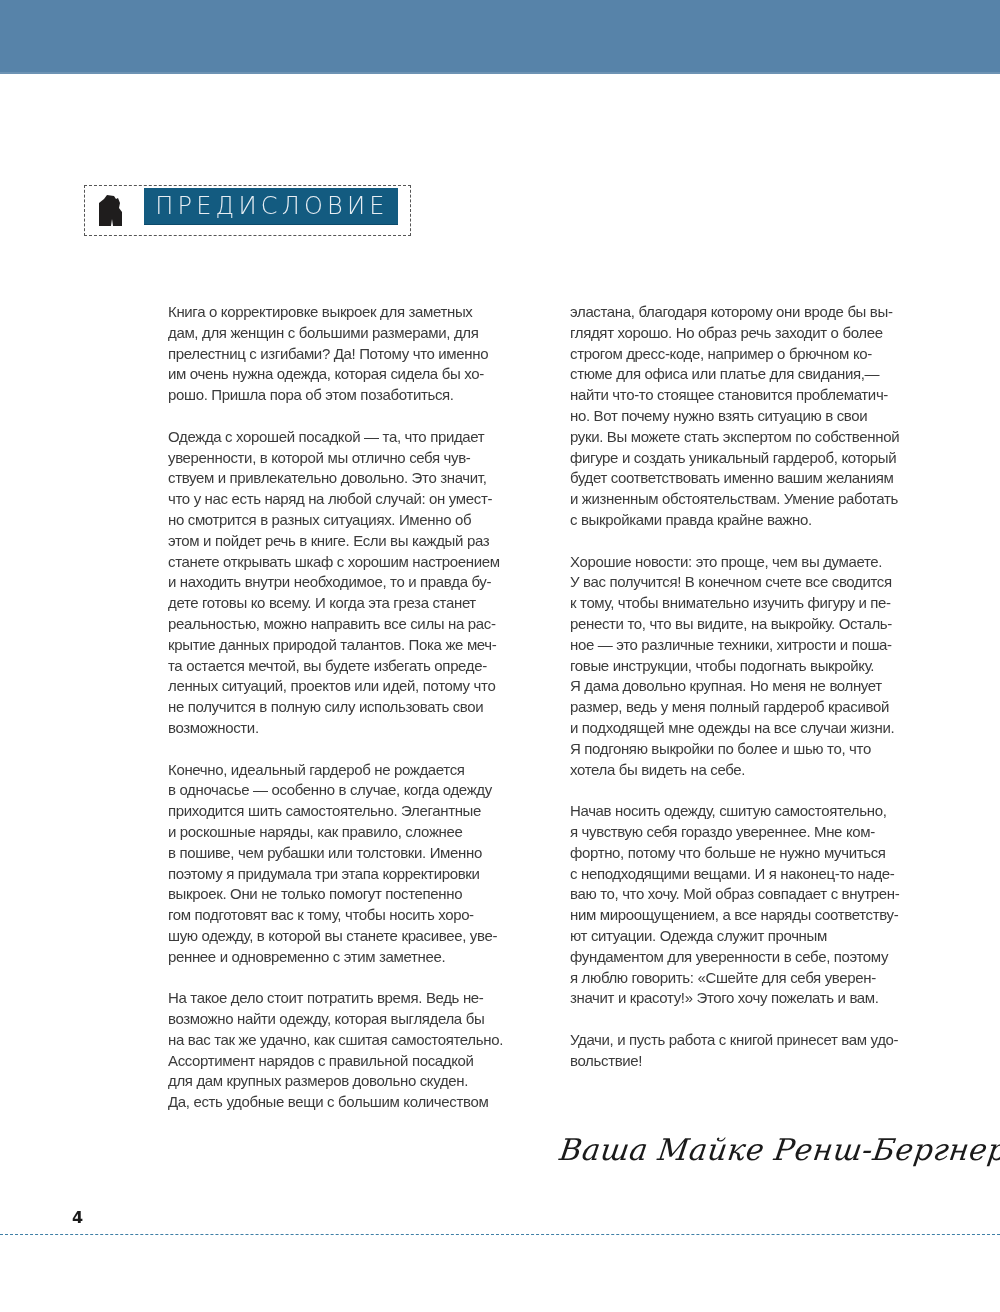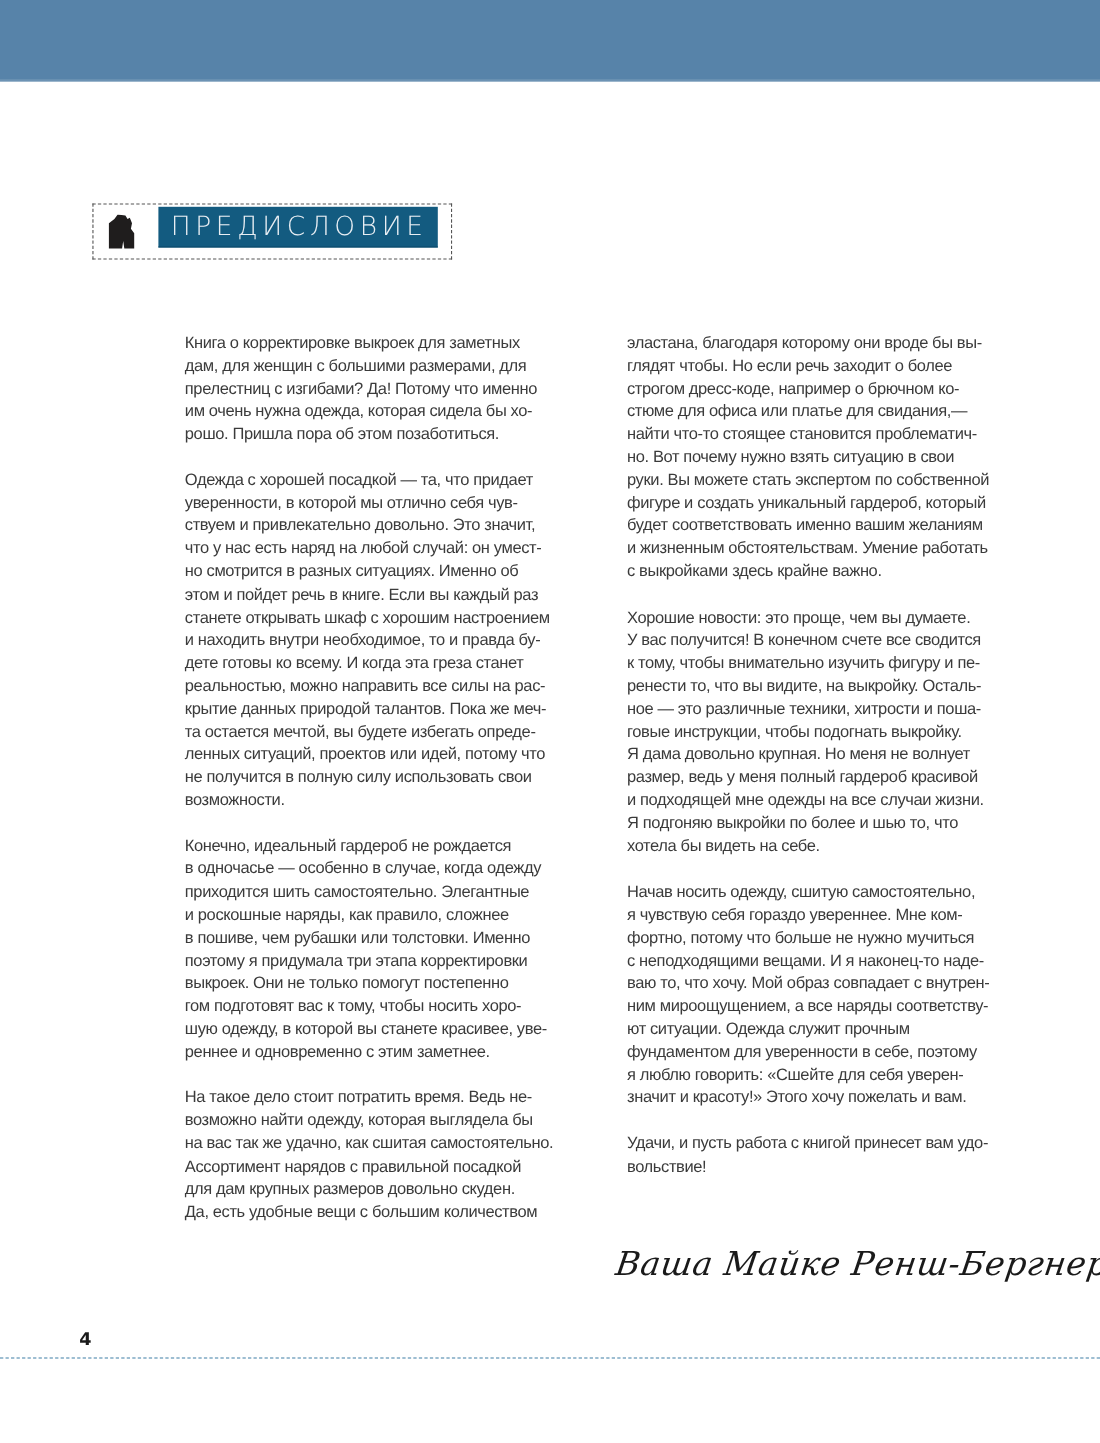--- a/index.html
+++ b/index.html
@@ -141,30 +141,30 @@
       <span class="line">на вас так же удачно, как сшитая самостоятельно.</span>
       <span class="line">Ассортимент нарядов с правильной посадкой</span>
       <span class="line">для дам крупных размеров довольно скуден.</span>
       <span class="line">Да, есть удобные вещи с большим количеством</span>
     </p>
 </div>
 
 <div class="column col-right">
   <p class="para">
       <span class="line">эластана, благодаря которому они вроде бы вы-</span>
-      <span class="line">глядят чтобы. Но если речь заходит о более</span>
+      <span class="line">глядят хорошо. Но образ речь заходит о более</span>
       <span class="line">строгом дресс-коде, например о брючном ко-</span>
       <span class="line">стюме для офиса или платье для свидания,—</span>
       <span class="line">найти что-то стоящее становится проблематич-</span>
       <span class="line">но. Вот почему нужно взять ситуацию в свои</span>
       <span class="line">руки. Вы можете стать экспертом по собственной</span>
       <span class="line">фигуре и создать уникальный гардероб, который</span>
       <span class="line">будет соответствовать именно вашим желаниям</span>
       <span class="line">и жизненным обстоятельствам. Умение работать</span>
-      <span class="line">с выкройками здесь крайне важно.</span>
+      <span class="line">с выкройками правда крайне важно.</span>
     </p>
   <p class="para">
       <span class="line">Хорошие новости: это проще, чем вы думаете.</span>
       <span class="line">У вас получится! В конечном счете все сводится</span>
       <span class="line">к тому, чтобы внимательно изучить фигуру и пе-</span>
       <span class="line">ренести то, что вы видите, на выкройку. Осталь-</span>
       <span class="line">ное — это различные техники, хитрости и поша-</span>
       <span class="line">говые инструкции, чтобы подогнать выкройку.</span>
       <span class="line">Я дама довольно крупная. Но меня не волнует</span>
       <span class="line">размер, ведь у меня полный гардероб красивой</span>

